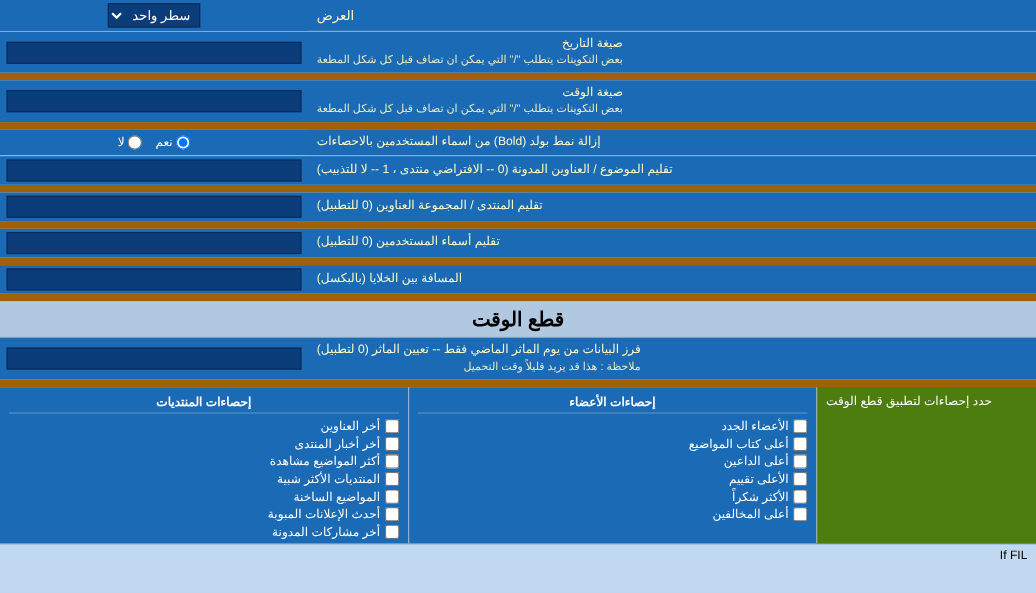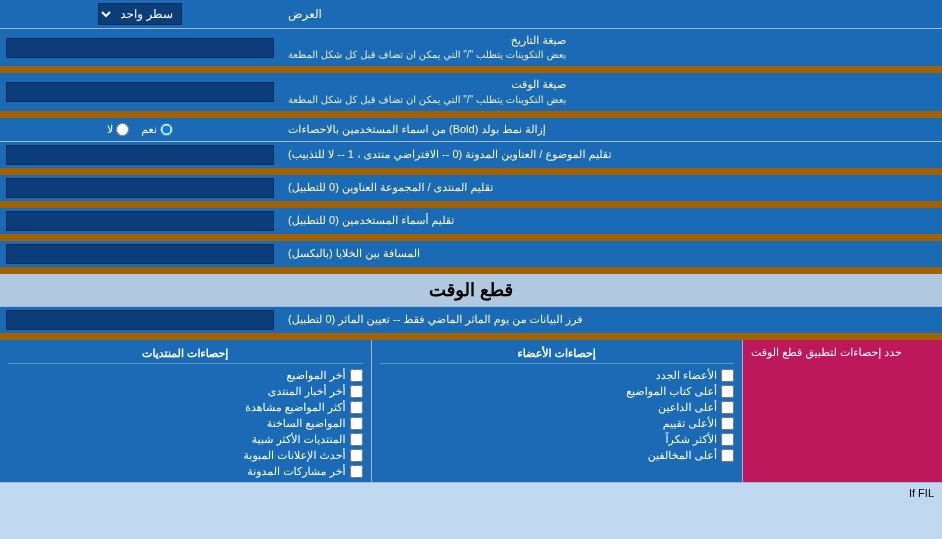--- a/index.html
+++ b/index.html
@@ -239,30 +239,31 @@
       <input type="text" style="">
     </div>
   </div>
 
   <div class="section-header">قطع الوقت</div>
 
   <div class="row">
     <div class="row-label">
       <div>
         <div>فرز البيانات من يوم الماثر الماضي فقط -- تعيين الماثر (0 لتطبيل)</div>
+        <div style="font-size:10px; opacity:0.9;">ملاحظة : هذا قد يزيد قليلاً وقت التحميل</div>
       </div>
     </div>
     <div class="row-input">
       <input type="text" style="">
     </div>
   </div>
 
   <div style="display:flex; flex-direction:row; background:#1a6ab5; border-bottom:1px solid #a0b8d0;">
 
-    <div style="background:#be185d; color:#fff; padding:6px 8px; min-width:200px; display:flex; align-items:flex-start; justify-content:flex-end; font-size:11px; border-left:1px solid #a0b8d0;">حدد إحصاءات لتطبيق قطع الوقت</div>
+    <div style="background:#4d7c0f; color:#fff; padding:6px 8px; min-width:200px; display:flex; align-items:flex-start; justify-content:flex-end; font-size:11px; border-left:1px solid #a0b8d0;">حدد إحصاءات لتطبيق قطع الوقت</div>
 
     <div style="flex:1; display:flex; flex-direction:row;">
 
       <div class="checkbox-column">
         <div class="checkbox-column-header">إحصاءات الأعضاء</div>
         <div class="checkbox-item">
           <input type="checkbox" style="">
           <span>الأعضاء الجدد</span>
         </div>
         <div class="checkbox-item">
@@ -284,37 +285,37 @@
         <div class="checkbox-item">
           <input type="checkbox" style="">
           <span>أعلى المخالفين</span>
         </div>
       </div>
 
       <div class="checkbox-column">
         <div class="checkbox-column-header">إحصاءات المنتديات</div>
         <div class="checkbox-item">
           <input type="checkbox" style="">
-          <span>أخر المواضيع</span>
+          <span>أخر العناوين</span>
         </div>
         <div class="checkbox-item">
           <input type="checkbox" style="">
           <span>أخر أخبار المنتدى</span>
         </div>
         <div class="checkbox-item">
           <input type="checkbox" style="">
           <span>أكثر المواضيع مشاهدة</span>
         </div>
         <div class="checkbox-item">
           <input type="checkbox" style="">
+          <span>المنتديات الأكثر شبية</span>
+        </div>
+        <div class="checkbox-item">
+          <input type="checkbox" style="">
           <span>المواضيع الساخنة</span>
-        </div>
-        <div class="checkbox-item">
-          <input type="checkbox" style="">
-          <span>المنتديات الأكثر شبية</span>
         </div>
         <div class="checkbox-item">
           <input type="checkbox" style="">
           <span>أحدث الإعلانات المبوبة</span>
         </div>
         <div class="checkbox-item">
           <input type="checkbox" style="">
           <span>أخر مشاركات المدونة</span>
         </div>
       </div>

